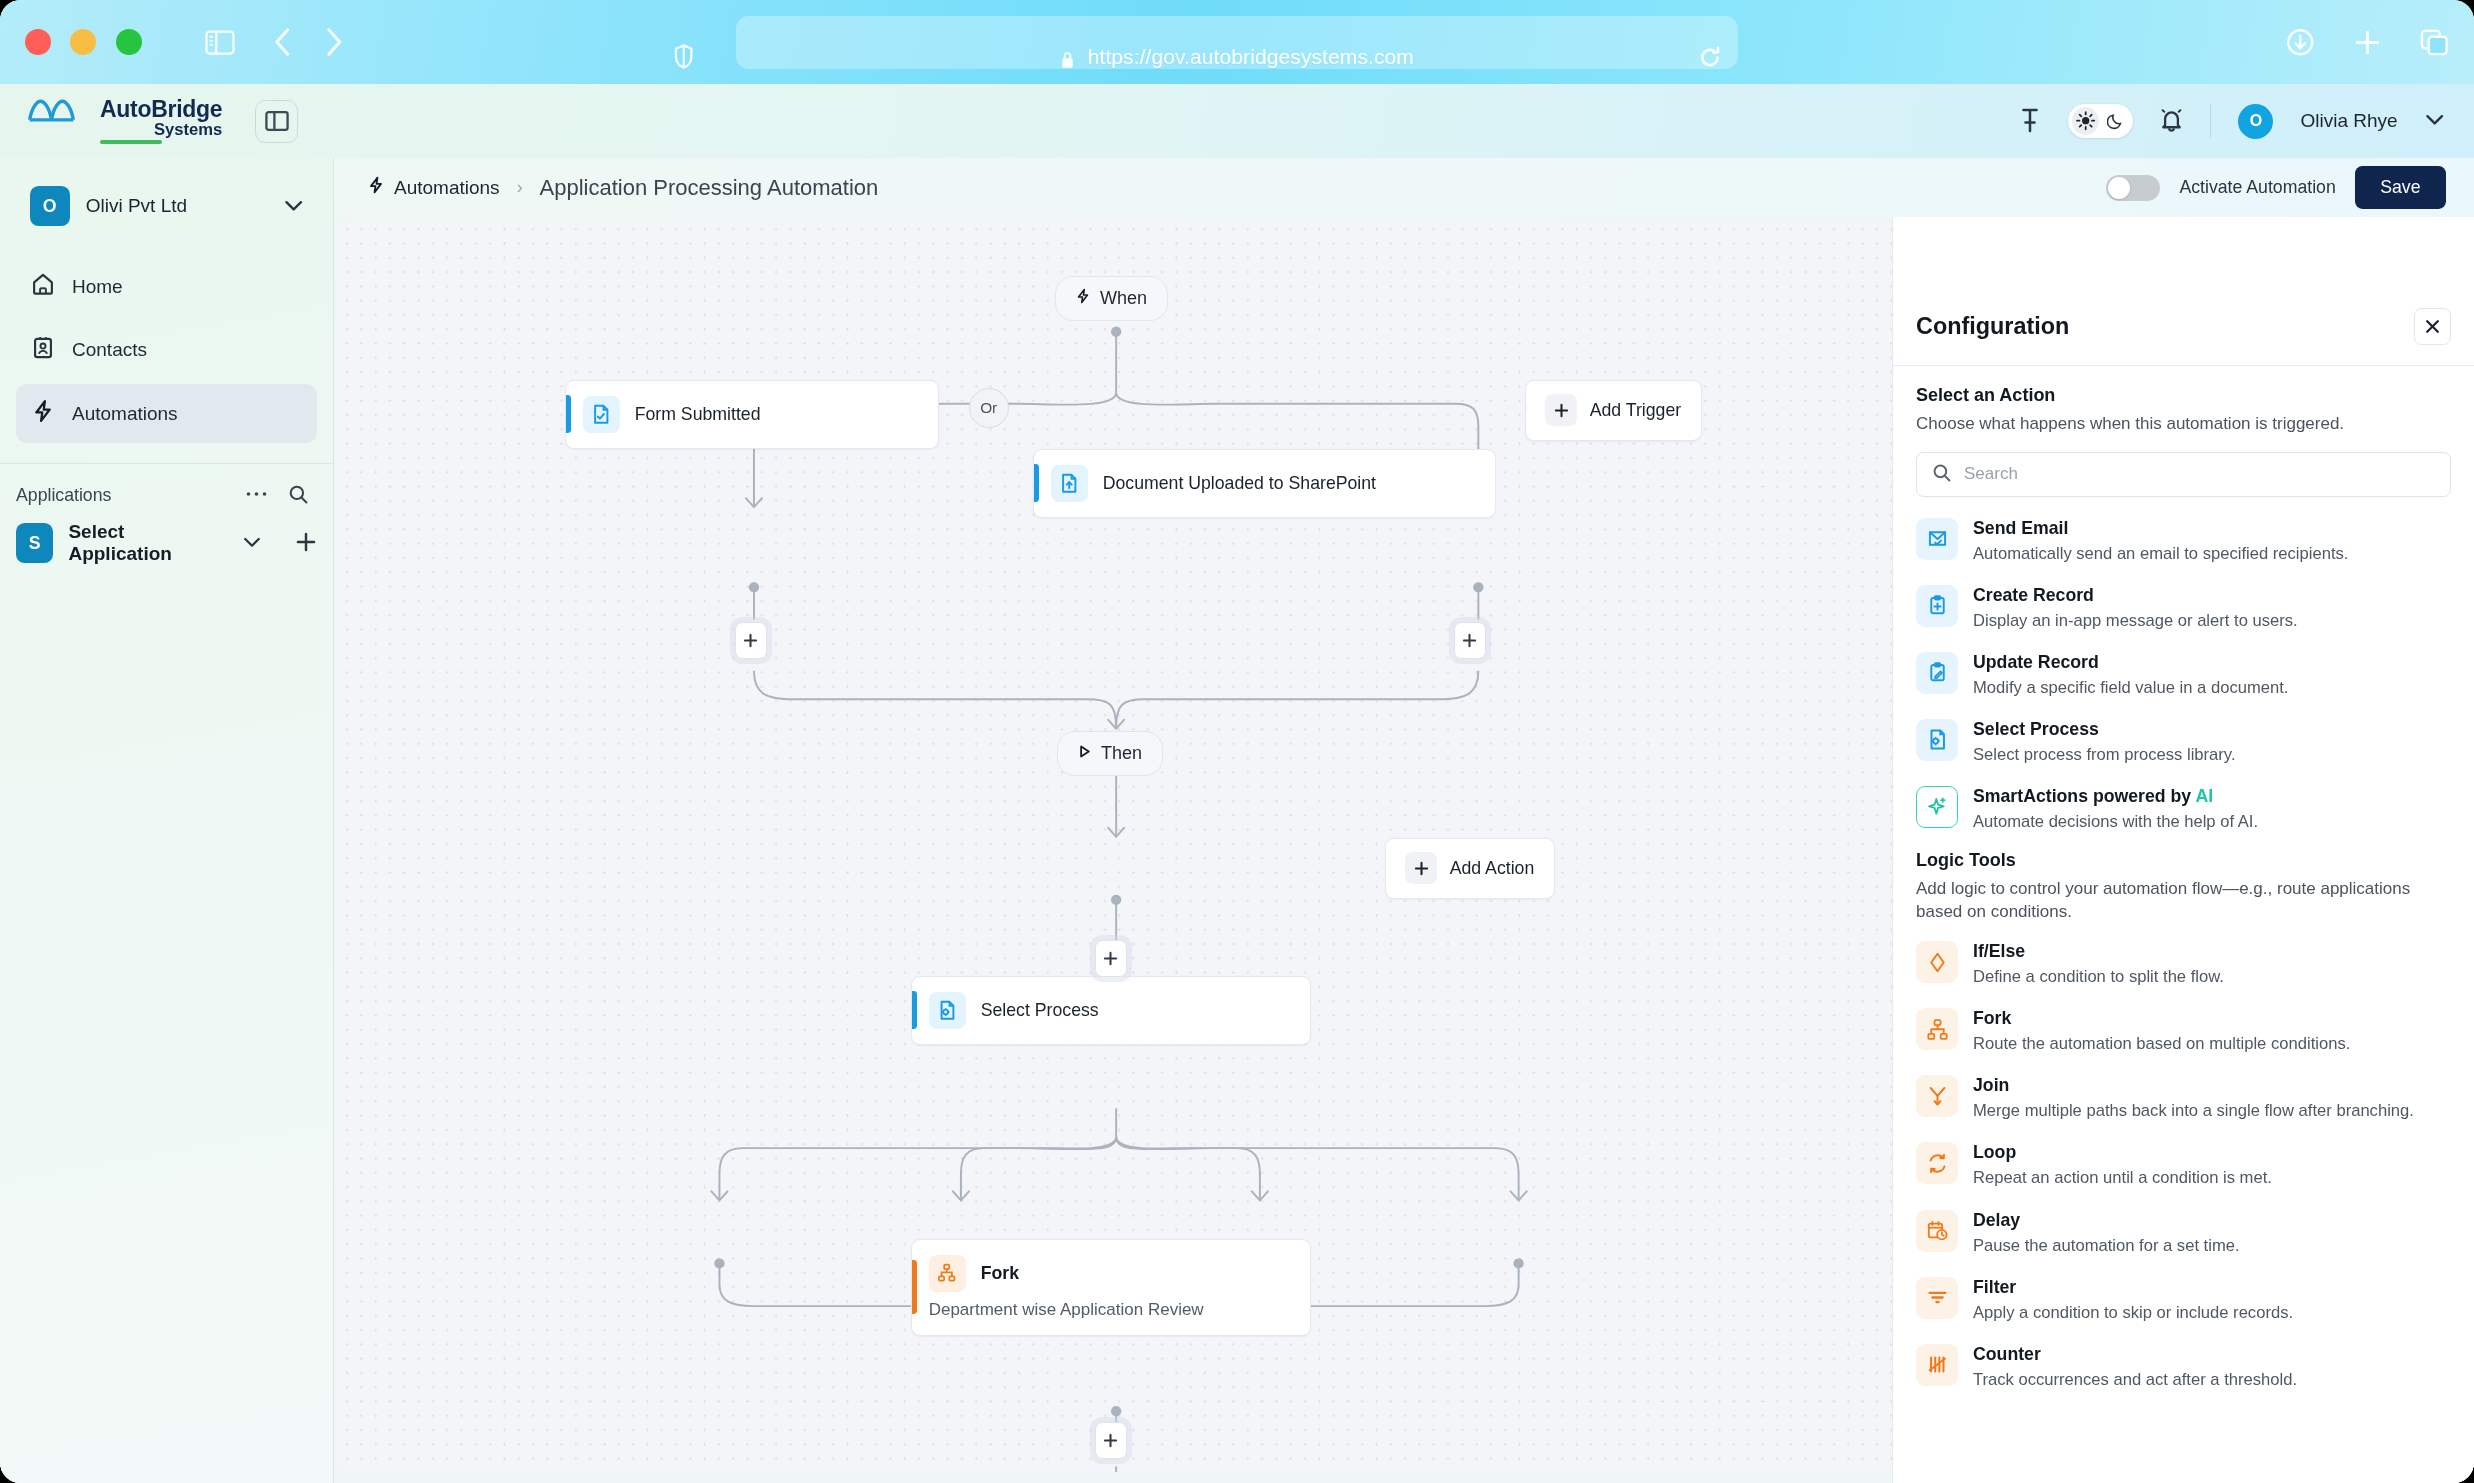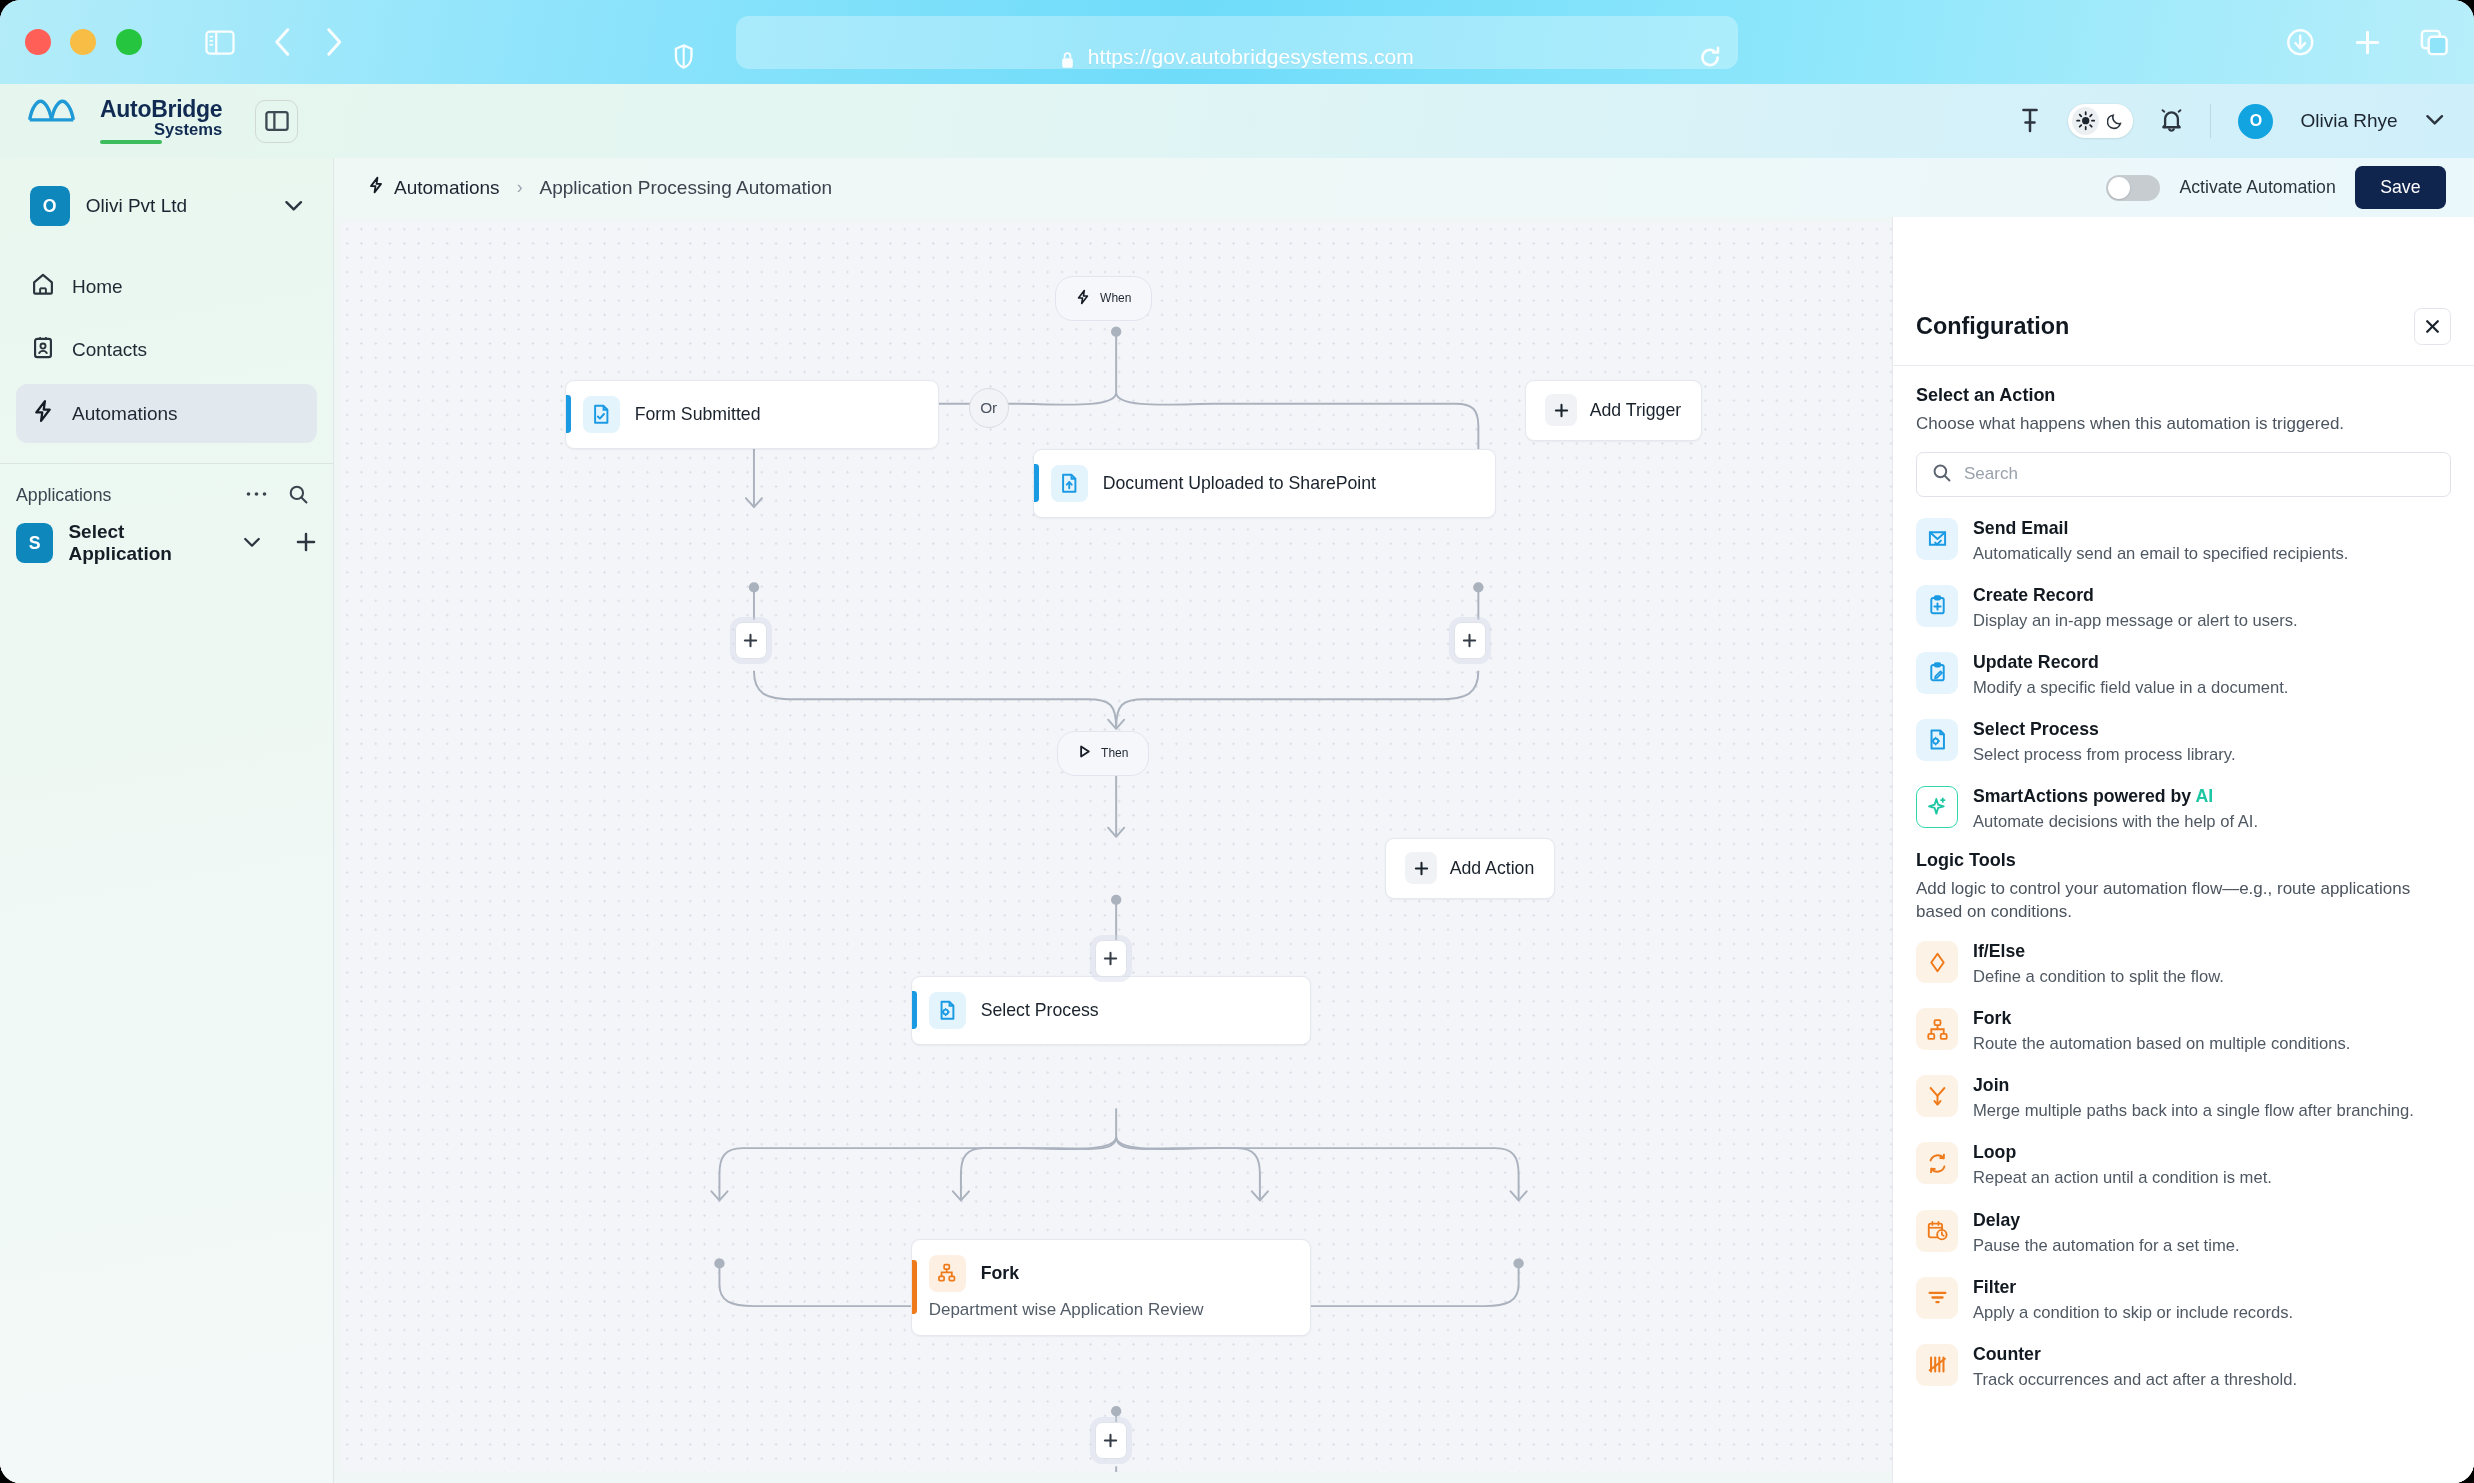--- a/index.html
+++ b/index.html
@@ -138,21 +138,21 @@
   
   #main { flex: 1; display: flex; flex-direction: column; min-width: 0; background:#f0f6f6; }
   #breadcrumb-bar {
     height: 59px; flex: 0 0 59px;
     display: flex; align-items: center;
     padding: 0 28.5px 0 33px;
     background: linear-gradient(100deg,#f0f8f5 0%,#eef8f8 55%,#eaf7fb 100%);
   }
   .bc-item { font-size: 19px; color: #1d2530; display: flex; align-items: center; gap: 9px; }
   .bc-sep { margin: 0 17px; color: #9aa4ae; font-size: 17.7px; }
-  .bc-current { font-size: 19px; color: #3b444e; }
+  .bc-current { font-size: 22px; color: #3b444e; }
   .bc-right { margin-left: auto; display: flex; align-items: center; gap: 19.4px; }
   .switch {
     width: 54px; height: 26px; border-radius: 15px; background: #c7ccd1;
     position: relative;
   }
   .switch .knob {
     position: absolute; left: 2.3px; top: 2.3px;
     width: 22px; height: 22px; border-radius: 50%; background: #fff;
     box-shadow: 0 0.6px 1.7px rgba(0,0,0,.2);
   }
@@ -176,21 +176,21 @@
   }
   #flow { position: absolute; inset: 0; }
   #edges { position: absolute; inset: 0; width: 100%; height: 100%; }
 
   .node { position: absolute; }
   .pill {
     background: #f6f7fa; border: 1.1px solid #e2e5ee;
     border-radius: 18px; height: 45px;
     display: flex; align-items: center; justify-content: center;
     gap: 9px; padding: 0 19.4px;
-    font-size: 12px; color: #1f2733; font-weight: 500;
+    font-size: 18px; color: #1f2733; font-weight: 500;
   }
   .card {
     background: #fff; border: 1.1px solid #e6e8ef;
     border-radius: 9px;
     box-shadow: 0 0.6px 1.7px rgba(20,30,60,.05);
     overflow: hidden; position: relative;
   }
   .card .accent {
     position: absolute; left: 0; top: 22%; bottom: 22%; width: 5.1px;
     border-radius: 0 3.4px 3.4px 0;

